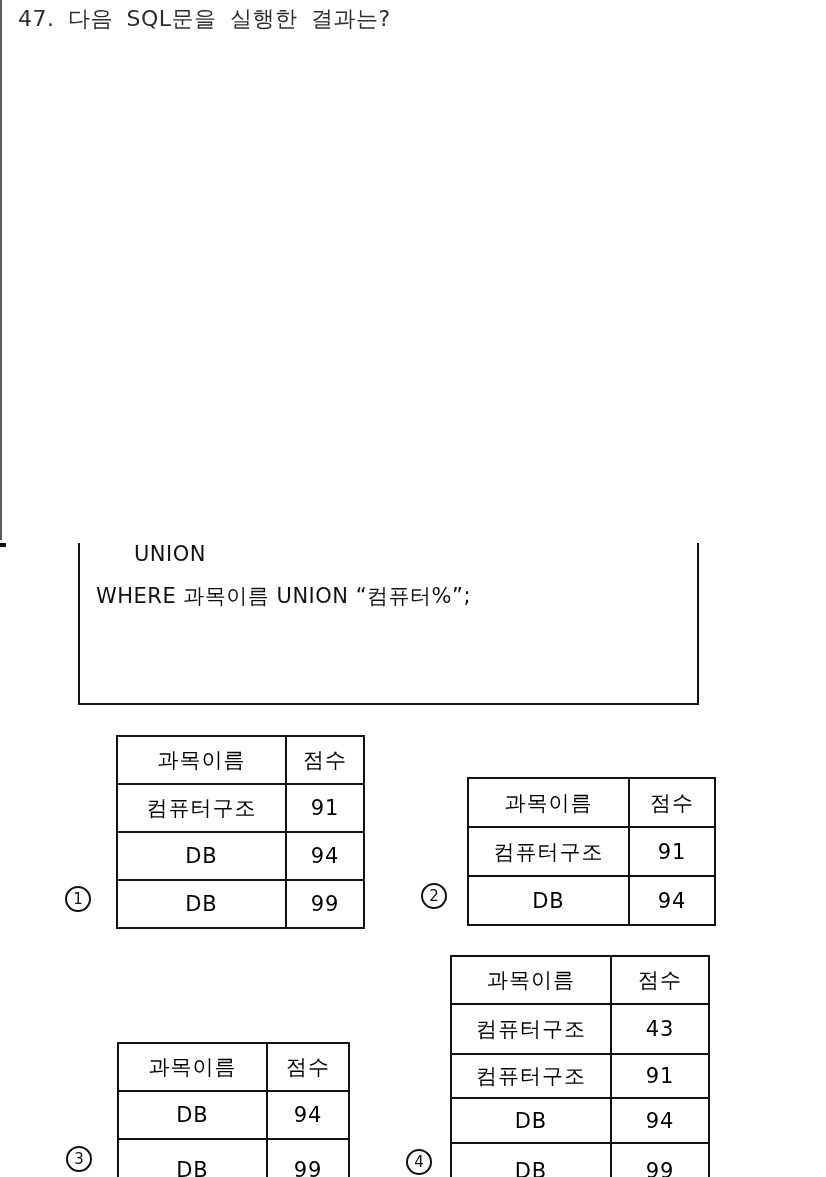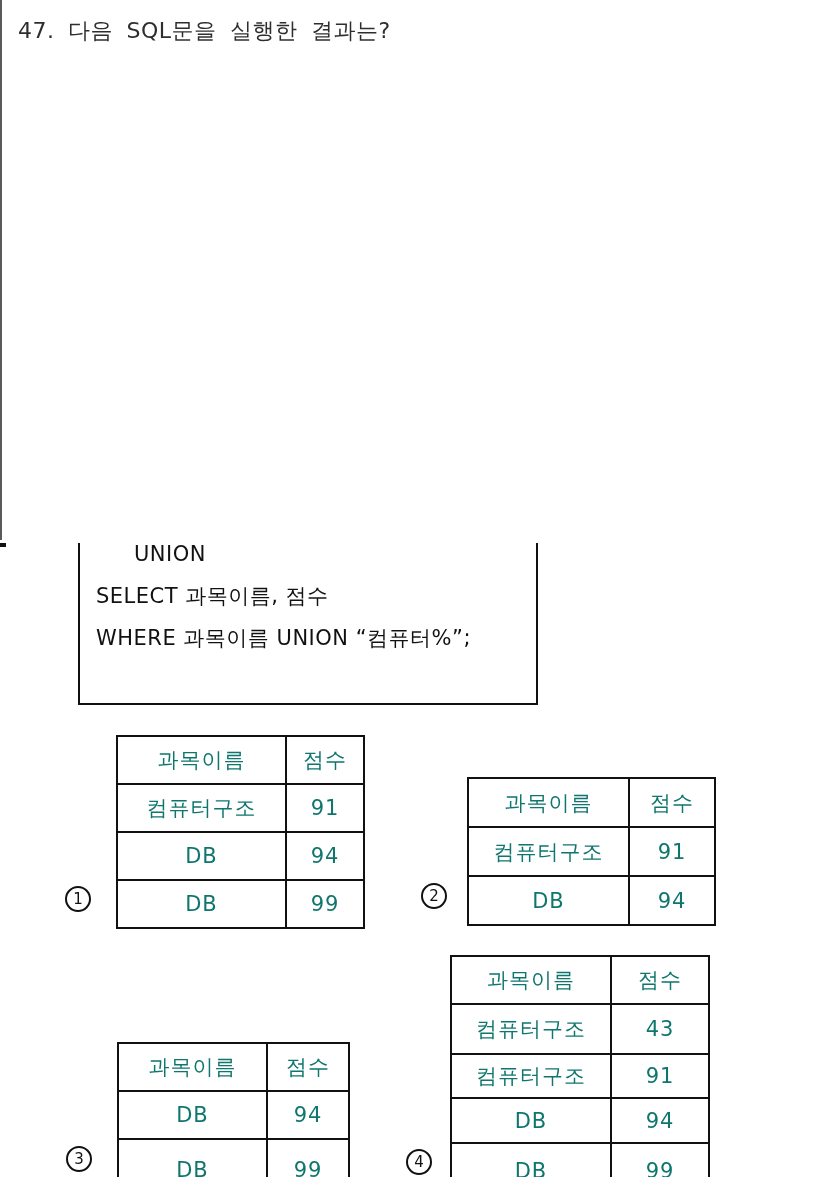--- a/index.html
+++ b/index.html
@@ -9,21 +9,21 @@
     position: relative;
     overflow: hidden;
     background: #ffffff;
     font-family: "DejaVu Sans", "Liberation Sans", sans-serif;
     color: #111;
   }
 
   .question-title {
     position: absolute;
     left: 18px;
-    top: 16px;
+    top: 4px;
     font-size: 22px;
     color: #2e2e2e;
     letter-spacing: 0.5px;
     word-spacing: 6px;
     white-space: pre;
   }
 
   .left-rule {
     position: absolute;
     left: 0;
@@ -39,21 +39,21 @@
     top: 543px;
     width: 6px;
     height: 4px;
     background: #111;
   }
 
   .sql-box {
     position: absolute;
     left: 78px;
     top: 543px;
-    width: 460px;
+    width: 621px;
     height: 162px;
     box-sizing: border-box;
     border-left: 2px solid #111;
     border-right: 2px solid #111;
     border-bottom: 2px solid #111;
     overflow: hidden;
     padding-left: 16px;
     font-size: 21px;
     letter-spacing: 0.5px;
   }
@@ -66,21 +66,21 @@
   .sql-line.first {
     margin-top: -10px;
     padding-left: 38px;
   }
 
   table.opt-table {
     position: absolute;
     border-collapse: collapse;
     font-size: 21px;
     letter-spacing: 1px;
-    color: #0f766e;
+    color: #000000;
   }
   .opt-table th, .opt-table td {
     border: 2px solid #111;
     text-align: center;
     vertical-align: middle;
     font-weight: normal;
     padding: 0;
   }
 
   .t1 { left: 116px; top: 735px; }
@@ -129,21 +129,20 @@
 </head>
 <body>
 
 <div class="left-rule"></div>
 <div class="corner-dash"></div>
 
 <div class="question-title">47. 다음 SQL문을 실행한 결과는?</div>
 
 <div class="sql-box">
   <div class="sql-line first">UNION</div>
-  <div class="sql-line">SELECT 과목이름, 점수</div>
   <div class="sql-line">WHERE 과목이름 UNION “컴퓨터%”;</div>
 </div>
 
 <div class="marker" id="marker-1">
   <span>1</span>
 </div>
 <table class="opt-table t1">
   <tbody>
       <tr>
     <th class="c1">과목이름</th>

